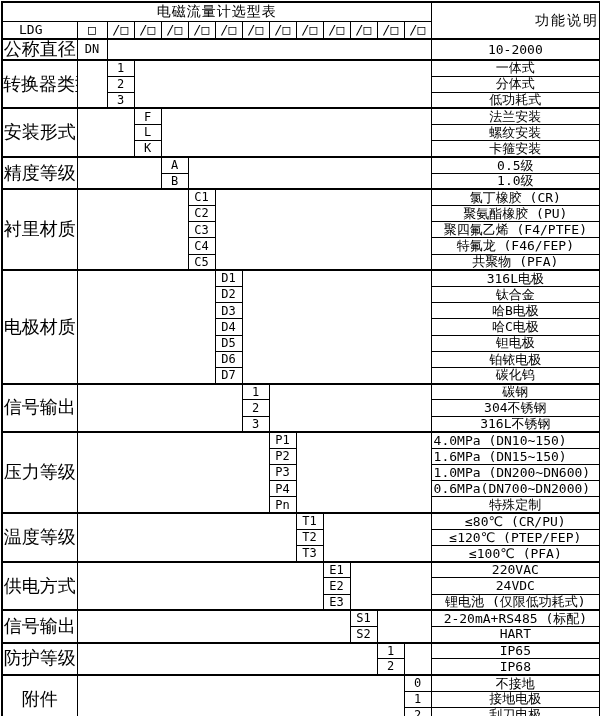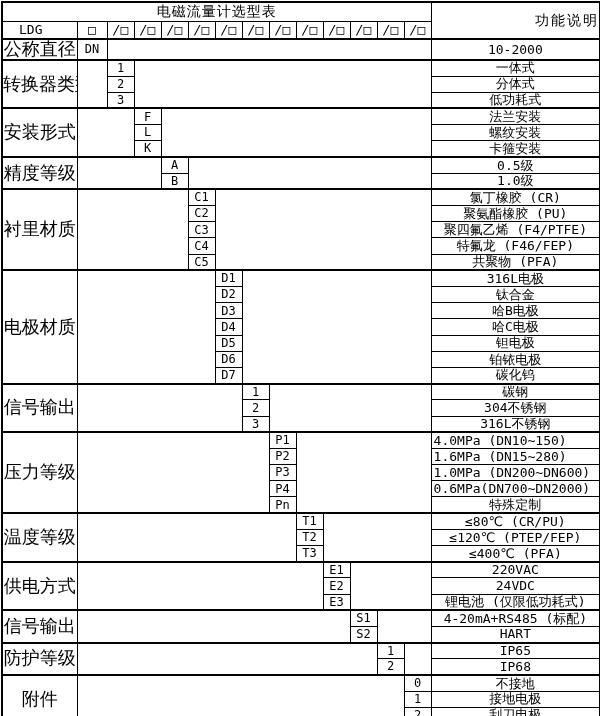--- a/index.html
+++ b/index.html
@@ -201,21 +201,21 @@
         </tr>
         <tr class="group-start" style="height: 16.2px;">
           <td class="label-cell" rowspan="5">压力等级</td>
           <td class="spacer-cell" colspan="7" rowspan="5"></td>
           <td class="code-cell">P1</td>
           <td class="spacer-cell" colspan="5" rowspan="5"></td>
           <td class="desc-cell desc-left">4.0MPa (DN10~150)</td>
         </tr>
         <tr style="height: 16.2px;">
           <td class="code-cell">P2</td>
-          <td class="desc-cell desc-left">1.6MPa (DN15~280)</td>
+          <td class="desc-cell desc-left">1.6MPa (DN15~150)</td>
         </tr>
         <tr style="height: 16.2px;">
           <td class="code-cell">P3</td>
           <td class="desc-cell desc-left">1.0MPa (DN200~DN600)</td>
         </tr>
         <tr style="height: 16.2px;">
           <td class="code-cell">P4</td>
           <td class="desc-cell desc-left">0.6MPa(DN700~DN2000)</td>
         </tr>
         <tr style="height: 16.2px;">
@@ -228,21 +228,21 @@
           <td class="code-cell">T1</td>
           <td class="spacer-cell" colspan="4" rowspan="3"></td>
           <td class="desc-cell">≤80℃ (CR/PU)</td>
         </tr>
         <tr style="height: 16.2px;">
           <td class="code-cell">T2</td>
           <td class="desc-cell">≤120℃ (PTEP/FEP)</td>
         </tr>
         <tr style="height: 16.2px;">
           <td class="code-cell">T3</td>
-          <td class="desc-cell">≤400℃ (PFA)</td>
+          <td class="desc-cell">≤100℃ (PFA)</td>
         </tr>
         <tr class="group-start" style="height: 16.2px;">
           <td class="label-cell" rowspan="3">供电方式</td>
           <td class="spacer-cell" colspan="9" rowspan="3"></td>
           <td class="code-cell">E1</td>
           <td class="spacer-cell" colspan="3" rowspan="3"></td>
           <td class="desc-cell">220VAC</td>
         </tr>
         <tr style="height: 16.2px;">
           <td class="code-cell">E2</td>
@@ -250,21 +250,21 @@
         </tr>
         <tr style="height: 16.2px;">
           <td class="code-cell">E3</td>
           <td class="desc-cell">锂电池 (仅限低功耗式)</td>
         </tr>
         <tr class="group-start" style="height: 16.2px;">
           <td class="label-cell" rowspan="2">信号输出</td>
           <td class="spacer-cell" colspan="10" rowspan="2"></td>
           <td class="code-cell">S1</td>
           <td class="spacer-cell" colspan="2" rowspan="2"></td>
-          <td class="desc-cell">4-20mA+RS485 (标配)</td>
+          <td class="desc-cell">2-20mA+RS485 (标配)</td>
         </tr>
         <tr style="height: 16.2px;">
           <td class="code-cell">S2</td>
           <td class="desc-cell">HART</td>
         </tr>
         <tr class="group-start" style="height: 16.2px;">
           <td class="label-cell" rowspan="2">防护等级</td>
           <td class="spacer-cell" colspan="11" rowspan="2"></td>
           <td class="code-cell">1</td>
           <td class="spacer-cell" colspan="1" rowspan="2"></td>

